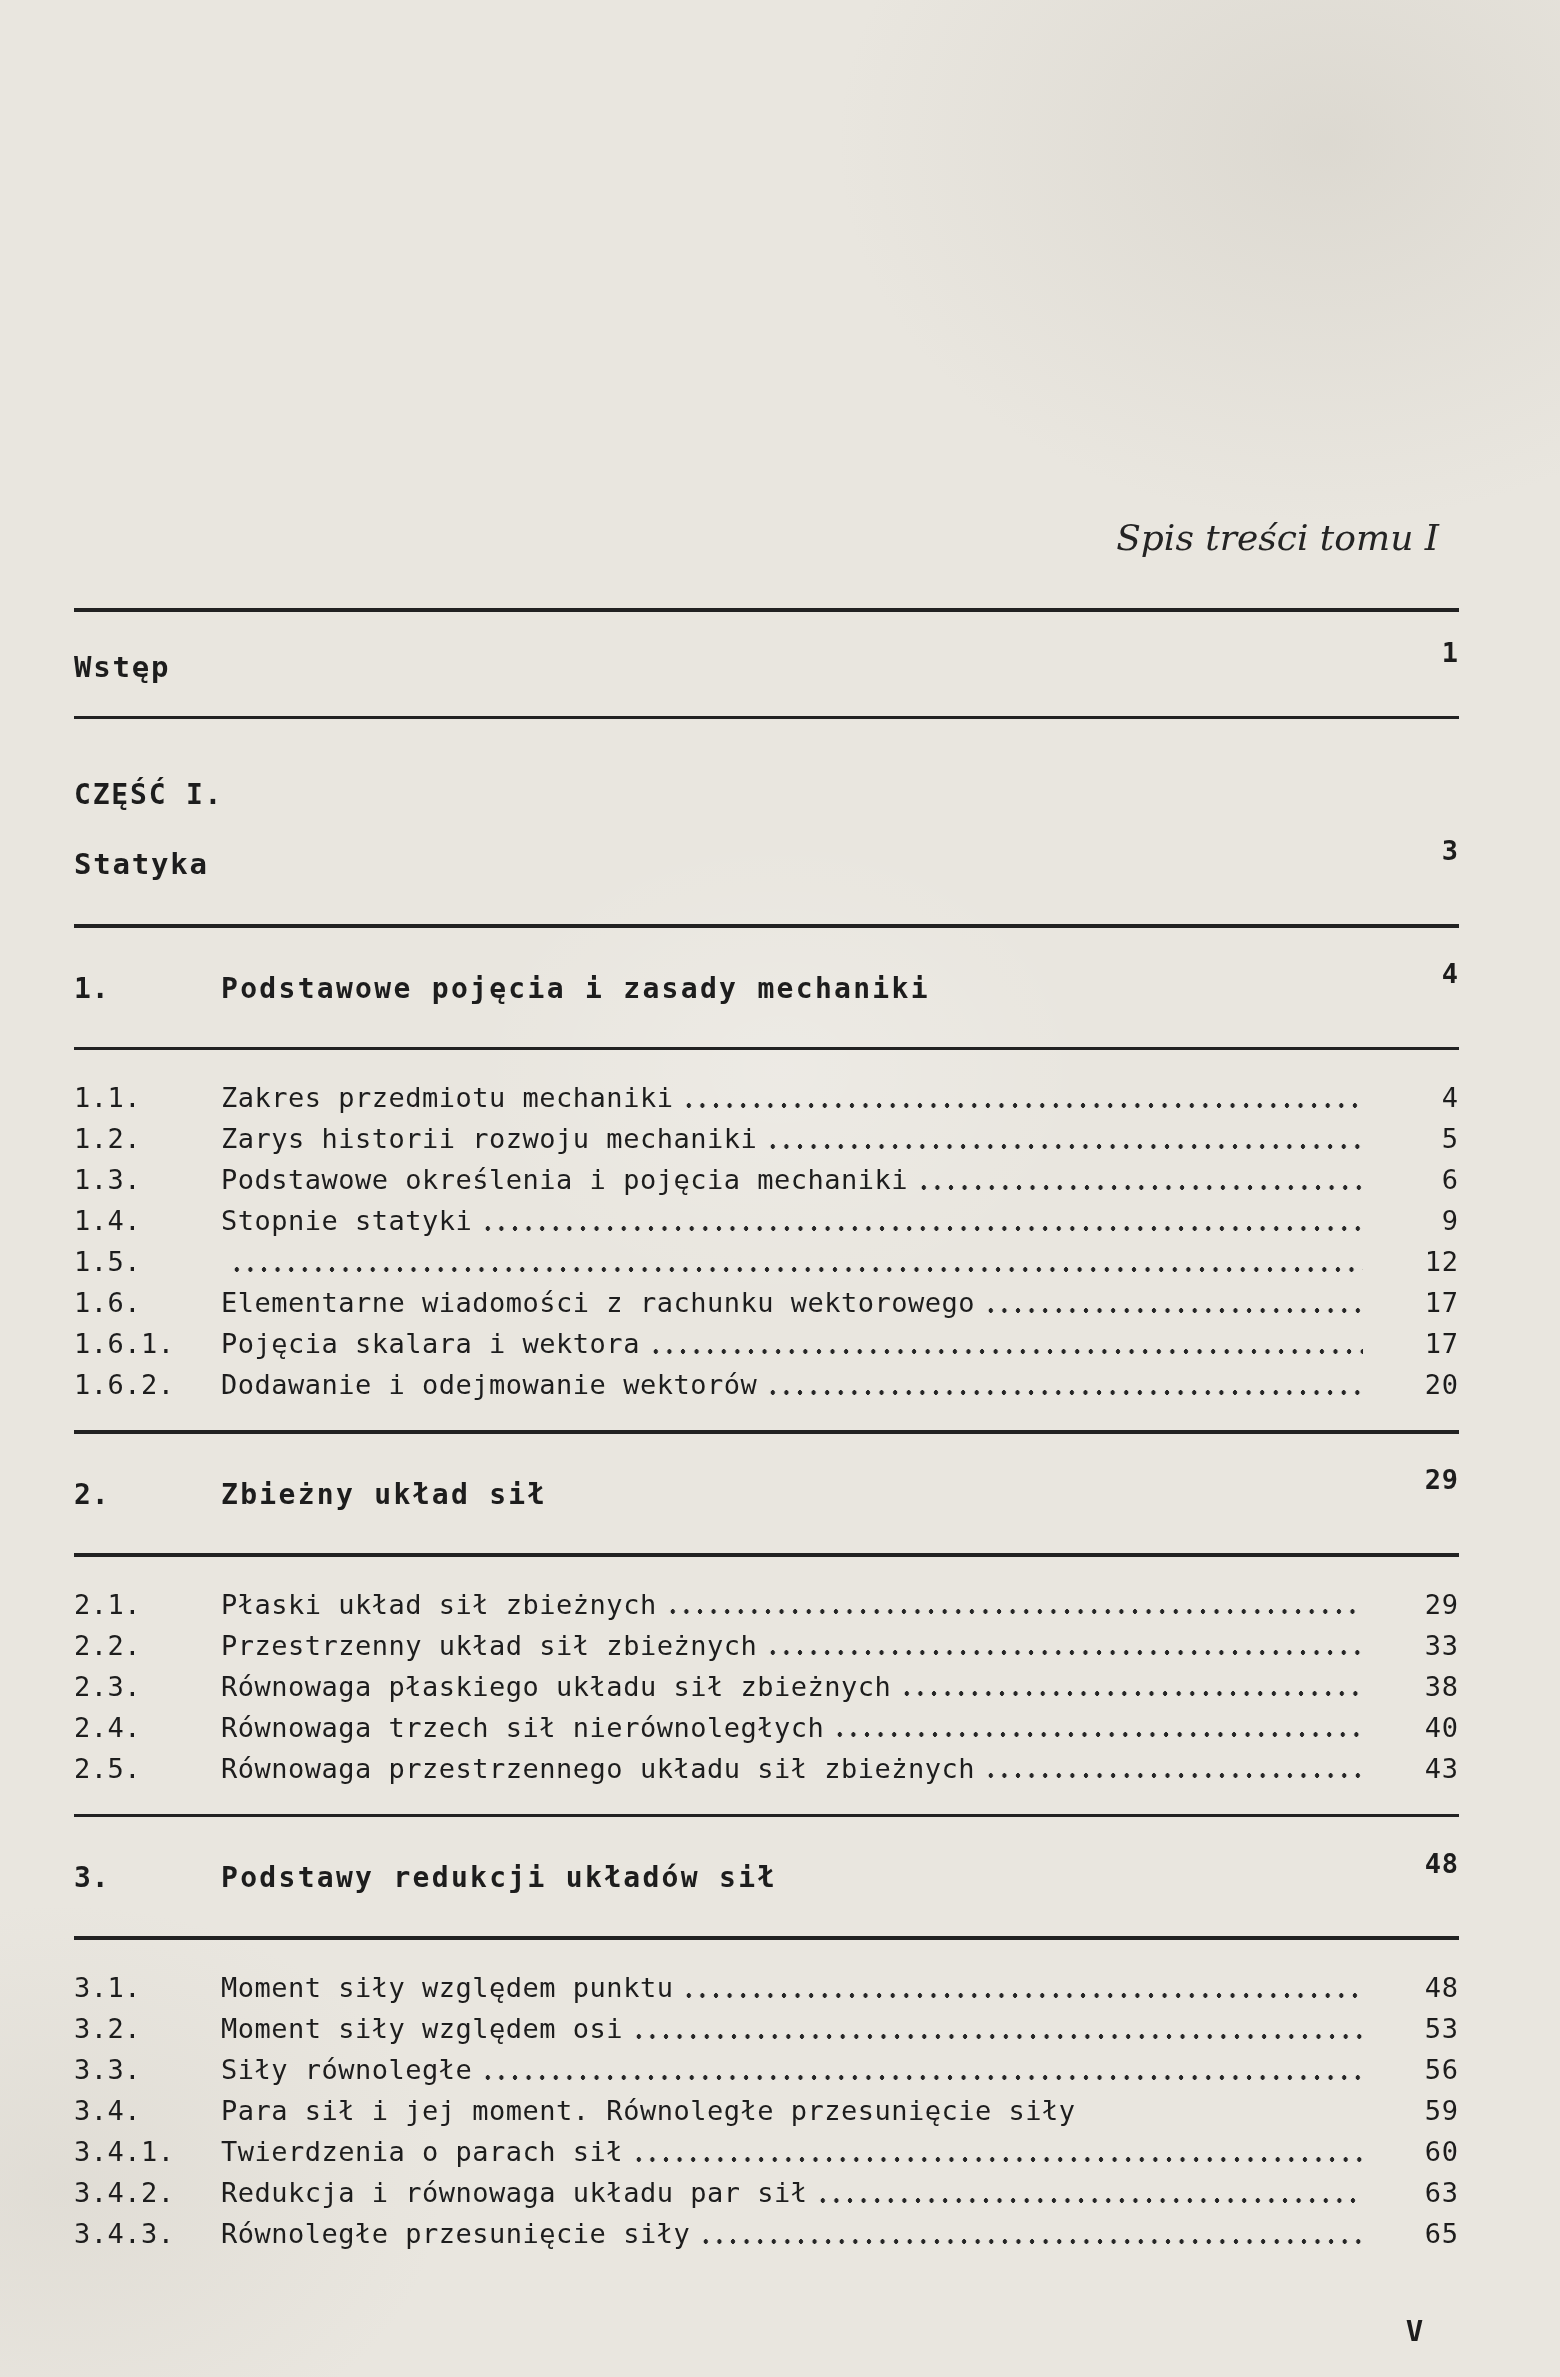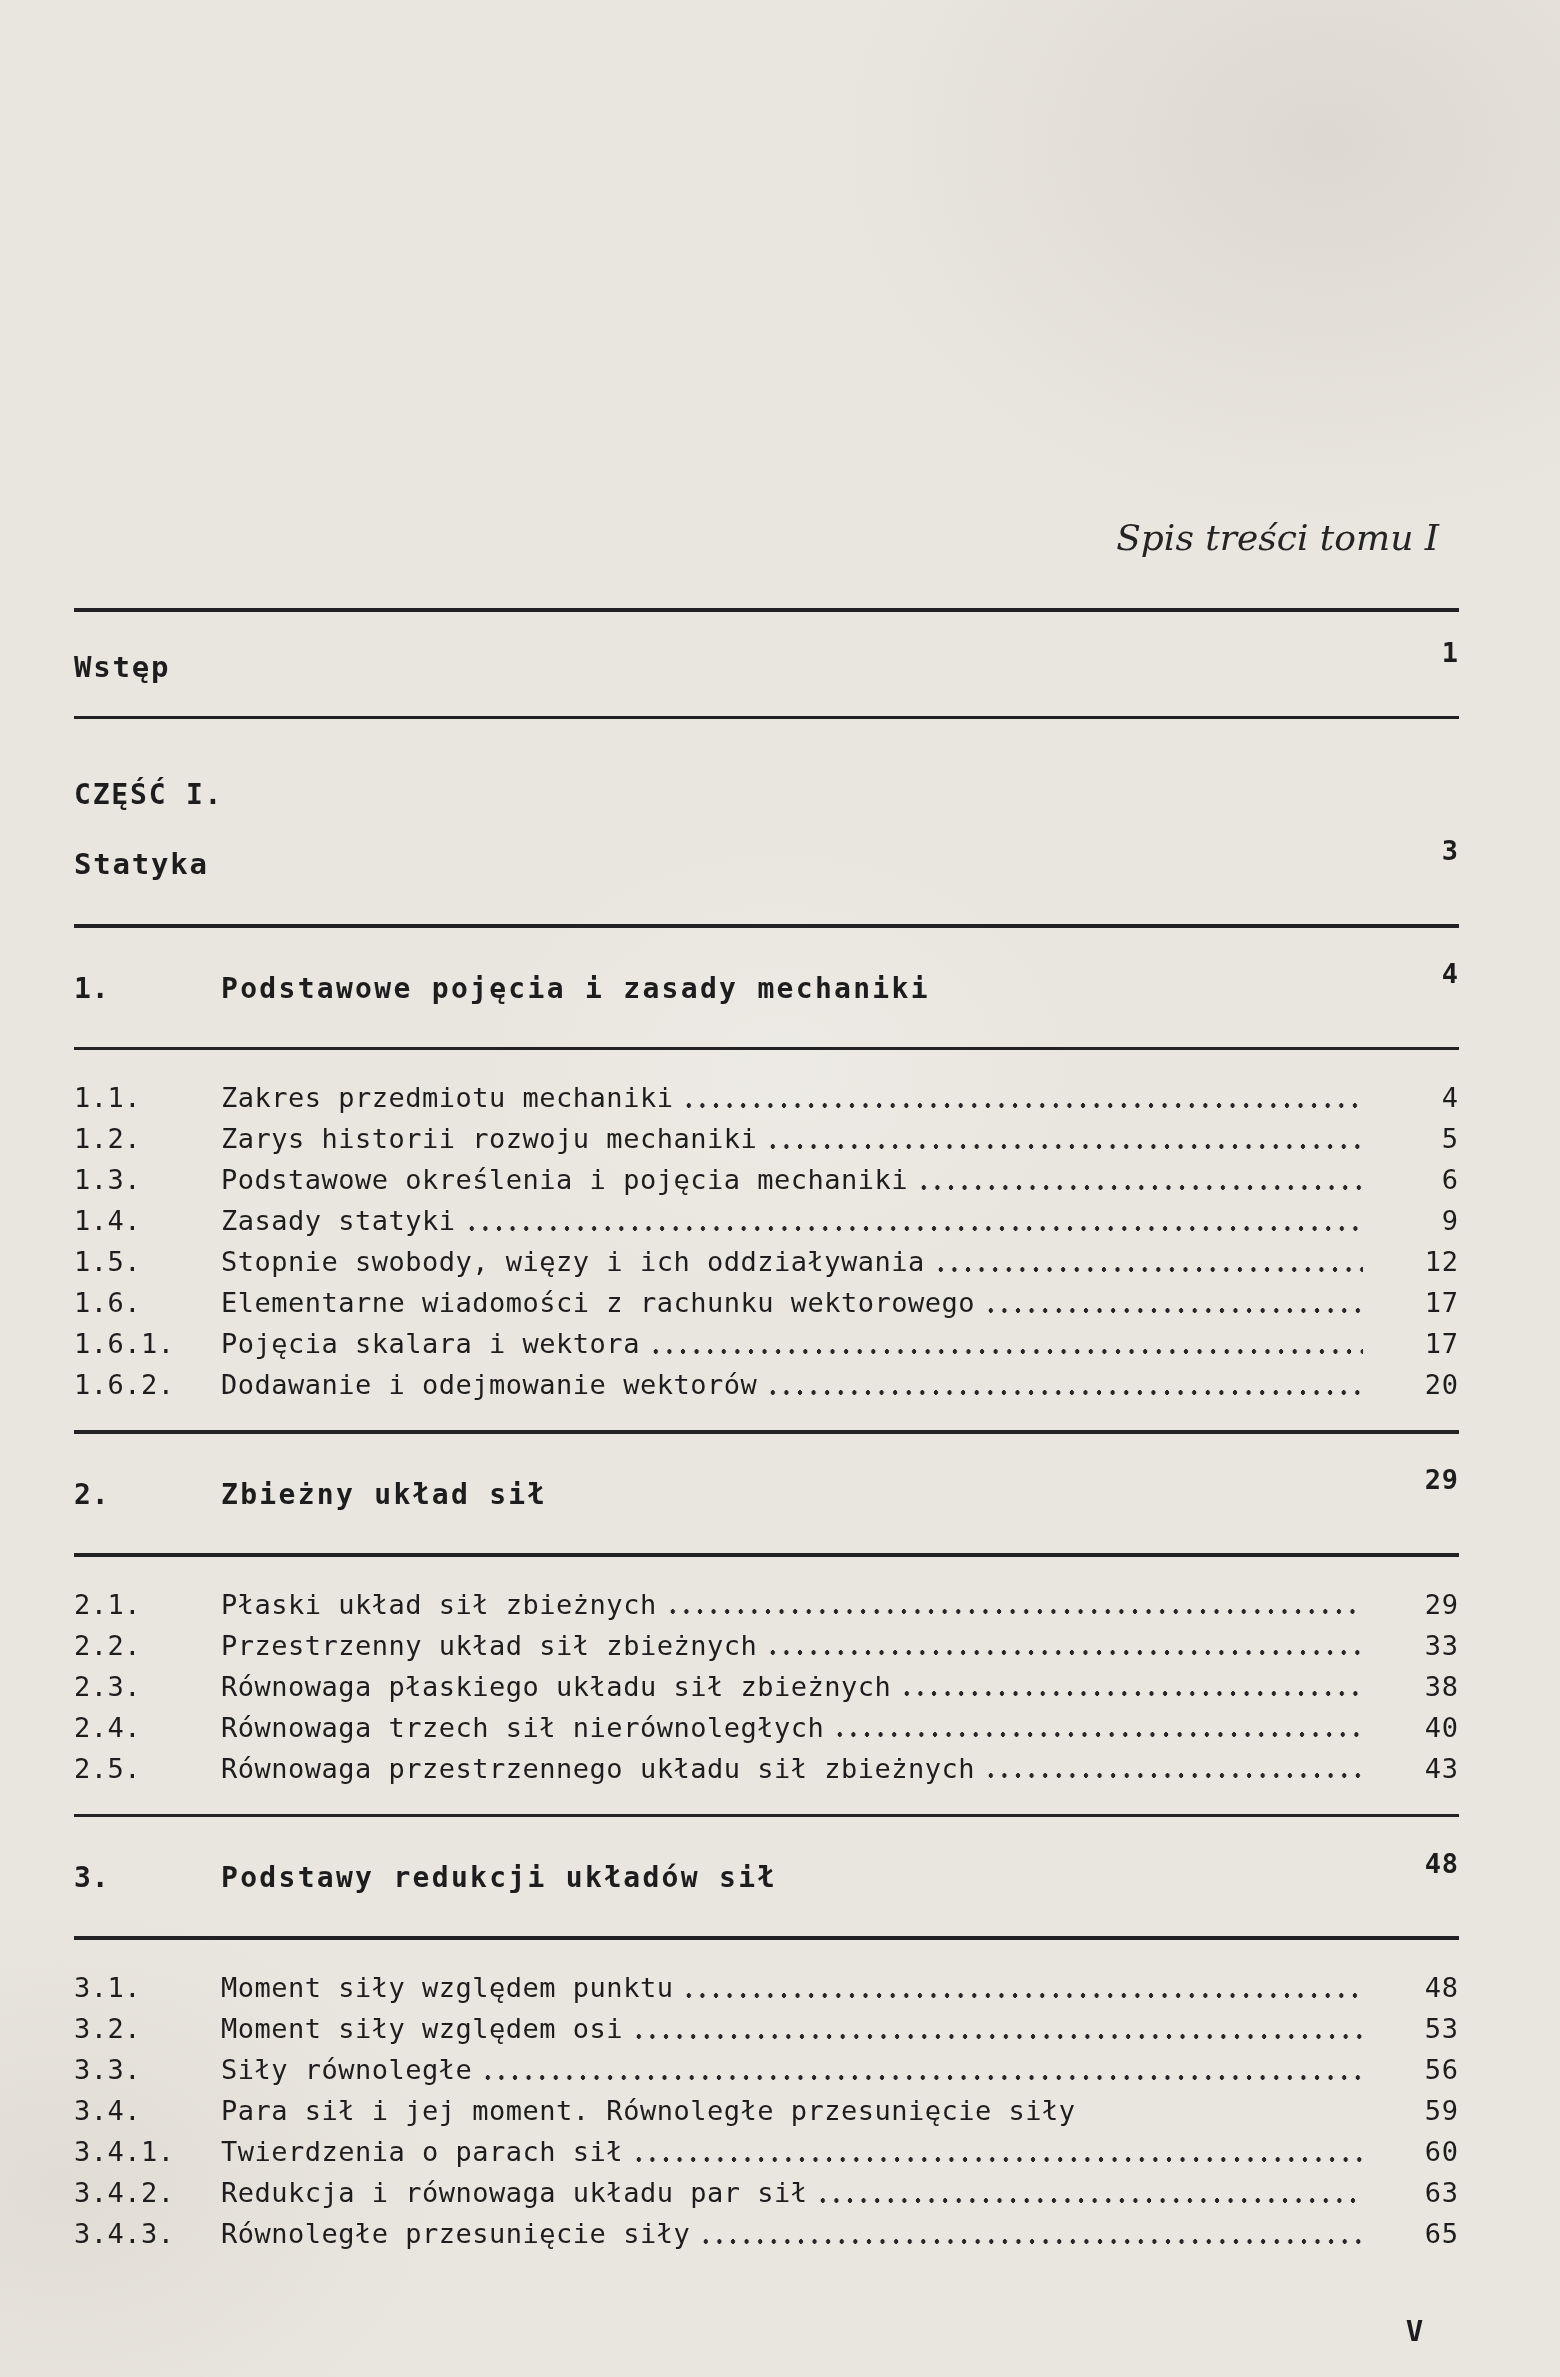--- a/index.html
+++ b/index.html
@@ -127,27 +127,26 @@
           <span class="page">5</span>
         </div>
         <div class="entry">
           <span class="num">1.3.</span>
           <span class="etitle">Podstawowe określenia i pojęcia mechaniki</span>
           <span class="dots"></span>
           <span class="page">6</span>
         </div>
         <div class="entry">
           <span class="num">1.4.</span>
-          <span class="etitle">Zasady statyki</span>
+          <span class="etitle">Stopnie statyki</span>
           <span class="dots"></span>
           <span class="page">9</span>
         </div>
         <div class="entry">
           <span class="num">1.5.</span>
-          <span class="etitle">Stopnie swobody, więzy i ich oddziaływania</span>
           <span class="dots"></span>
           <span class="page">12</span>
         </div>
         <div class="entry">
           <span class="num">1.6.</span>
           <span class="etitle">Elementarne wiadomości z rachunku wektorowego</span>
           <span class="dots"></span>
           <span class="page">17</span>
         </div>
         <div class="entry">

